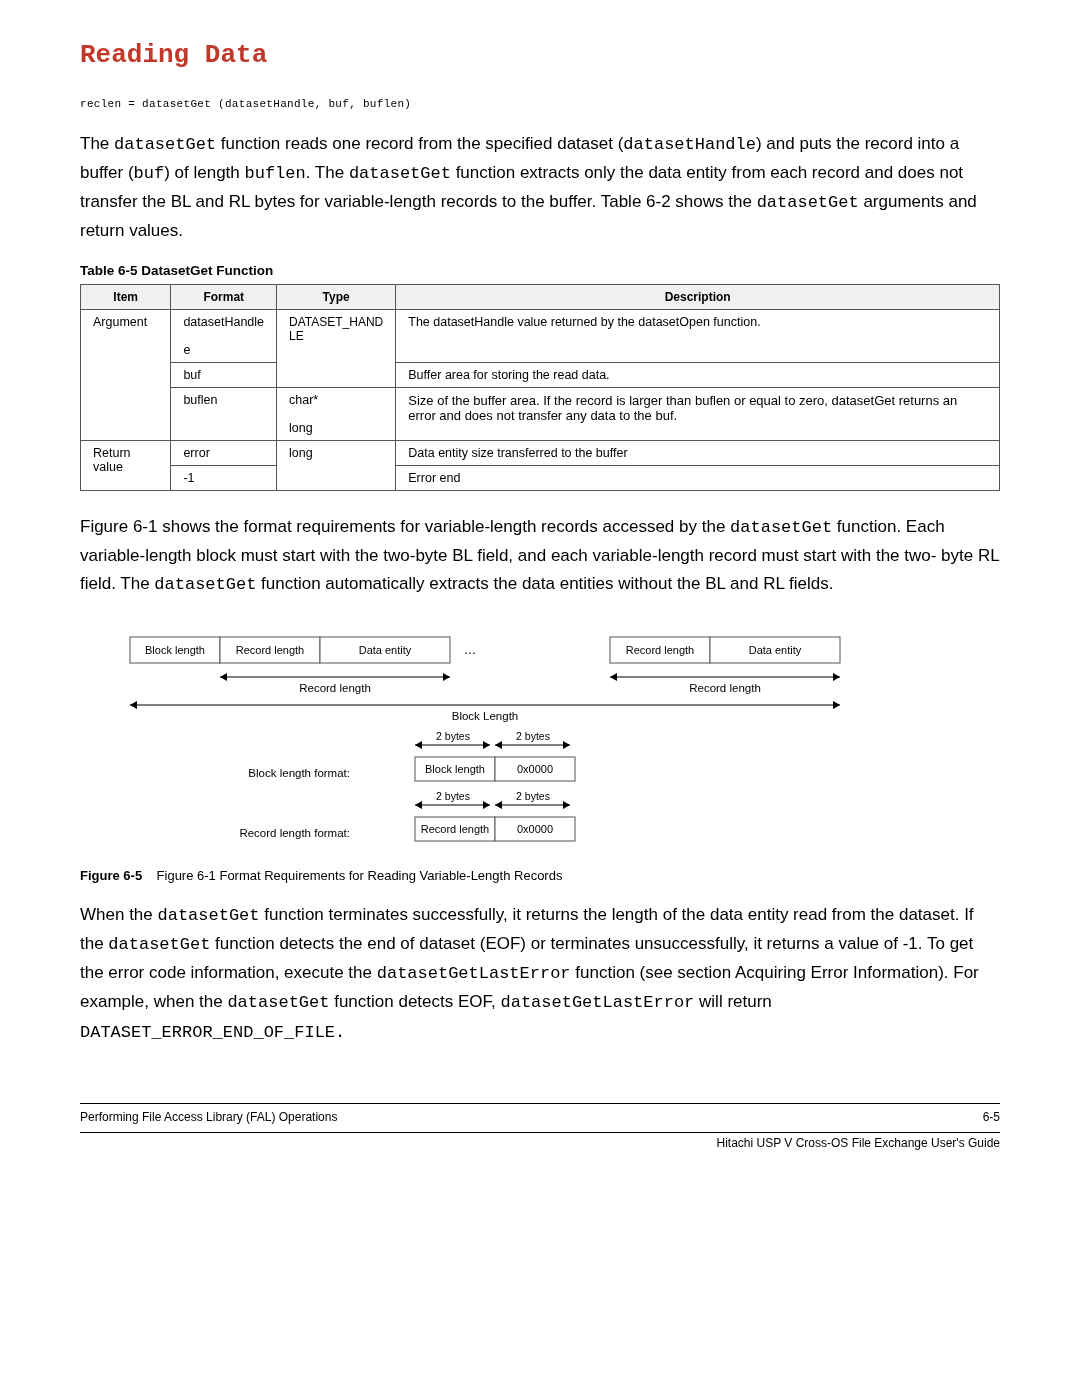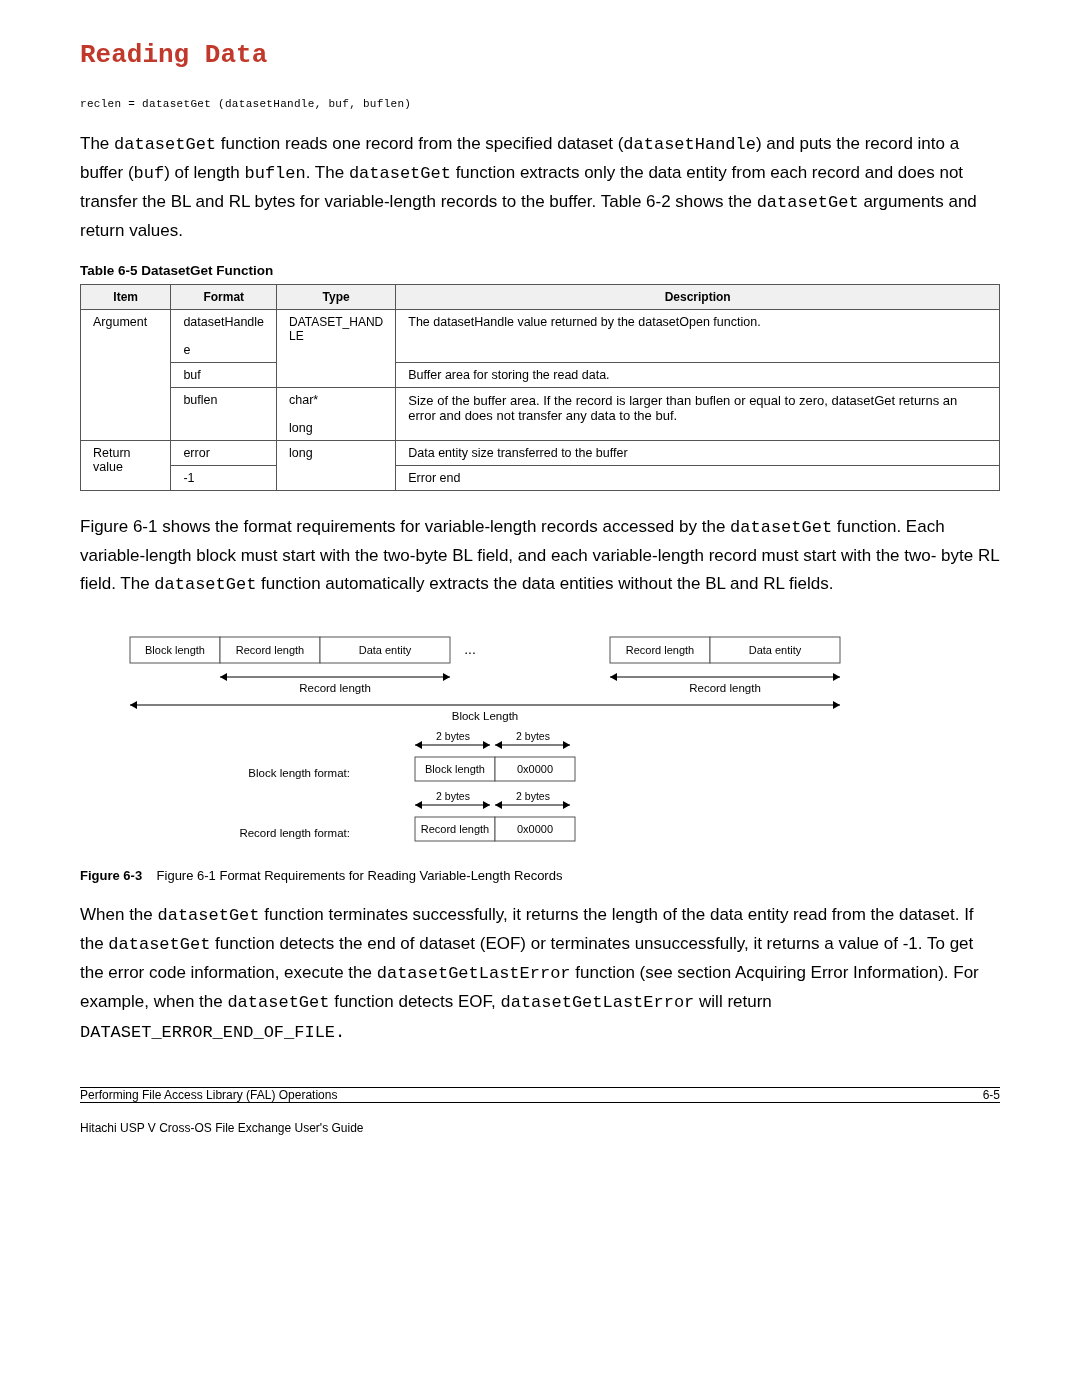--- a/index.html
+++ b/index.html
@@ -80,33 +80,35 @@
 
     .figure-caption {
       font-family: Arial, sans-serif;
       font-size: 13px;
       margin-top: 12px;
       margin-bottom: 18px;
     }
 
     .footer-line {
       border-top: 1px solid #000;
-      margin-top: 40px;
+      margin-top: 56px;
+      padding-top: 6px;
       display: flex;
       justify-content: space-between;
       font-size: 12px;
       font-family: Arial, sans-serif;
     }
 
     .footer-bottom {
-      text-align: left;
-      font-size: 12px;
+      text-align: right;
+      font-size: 12px;
+      margin-top: 8px;
       font-family: Arial, sans-serif;
       border-top: 1px solid #000;
-      padding-top: 18px;
+      padding-top: 3px;
     }
 
     
     .diagram-svg-wrap {
       width: 840px;
       margin: 0 auto;
     }
   </style>
 </head>
 <body>
@@ -240,21 +242,21 @@
       <rect x="295" y="190" width="80" height="24" fill="white" stroke="#555" stroke-width="1"></rect>
       <text x="335" y="206" text-anchor="middle" font-size="11" font-family="Arial">Record length</text>
 
       <rect x="375" y="190" width="80" height="24" fill="white" stroke="#555" stroke-width="1"></rect>
       <text x="415" y="206" text-anchor="middle" font-size="11" font-family="Arial">0x0000</text>
     </svg>
   </div>
 </div>
 
 <div class="figure-caption">
-  <strong>Figure 6-3</strong>&nbsp;&nbsp;&nbsp;
+  <strong>Figure 6-5</strong>&nbsp;&nbsp;&nbsp;
   <span>Figure 6-1    Format Requirements for Reading Variable-Length Records</span>
 </div>
 
 <div class="body-text">
   When the <span class="code">datasetGet</span> function terminates successfully, it returns the length of
   the data entity read from the dataset. If the <span class="code">datasetGet</span> function detects the
   end of dataset (EOF) or terminates unsuccessfully, it returns a value of -1. To
   get the error code information, execute the <span class="code">datasetGetLastError</span> function
   (see section Acquiring Error Information). For example, when the <span class="code">datasetGet</span>
   function detects EOF, <span class="code">datasetGetLastError</span> will return

